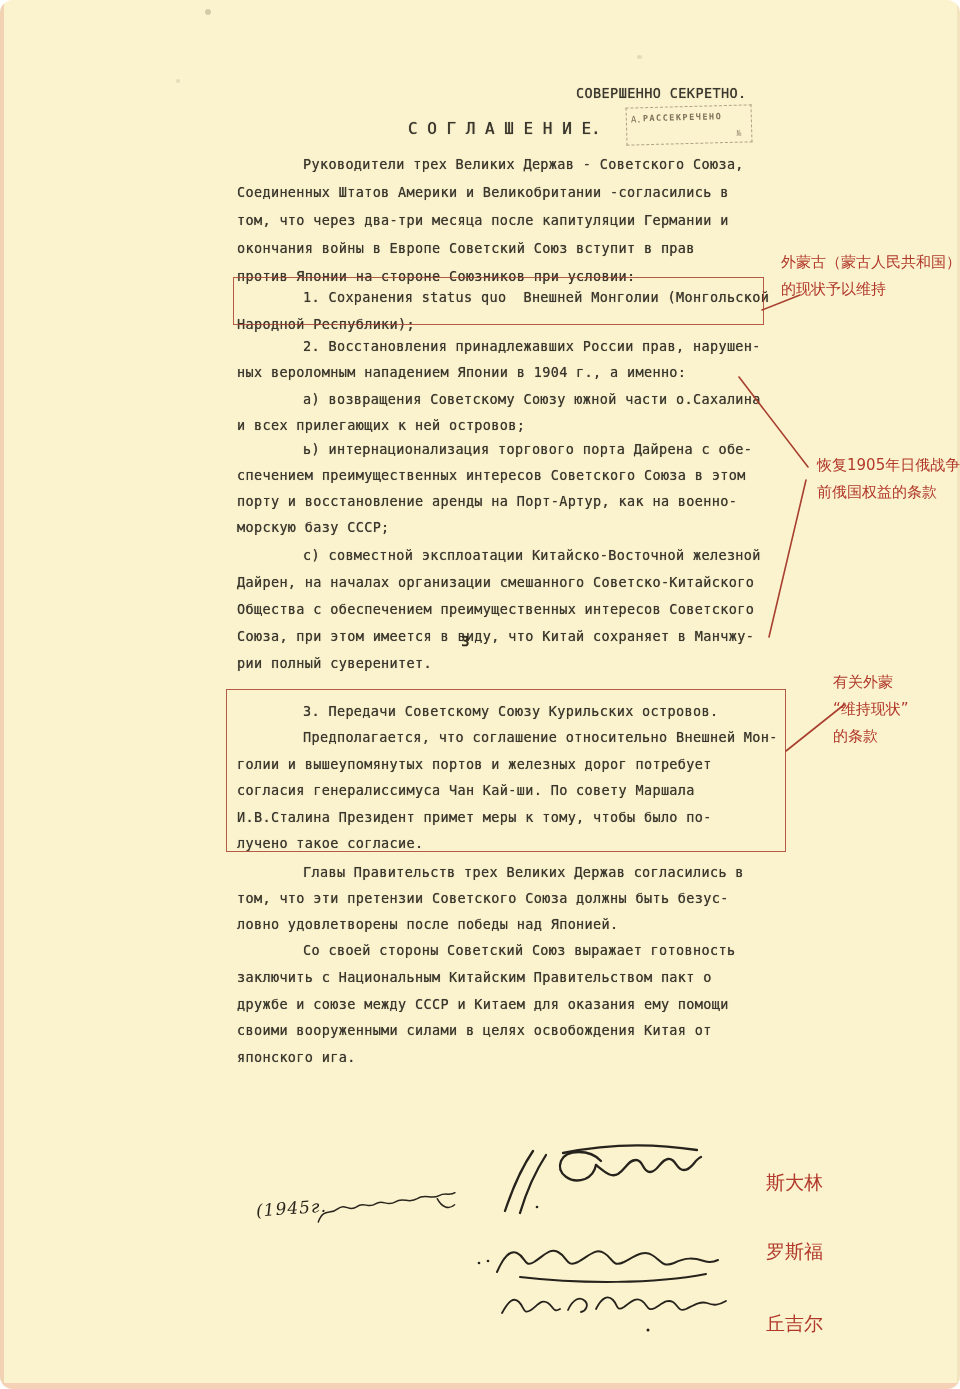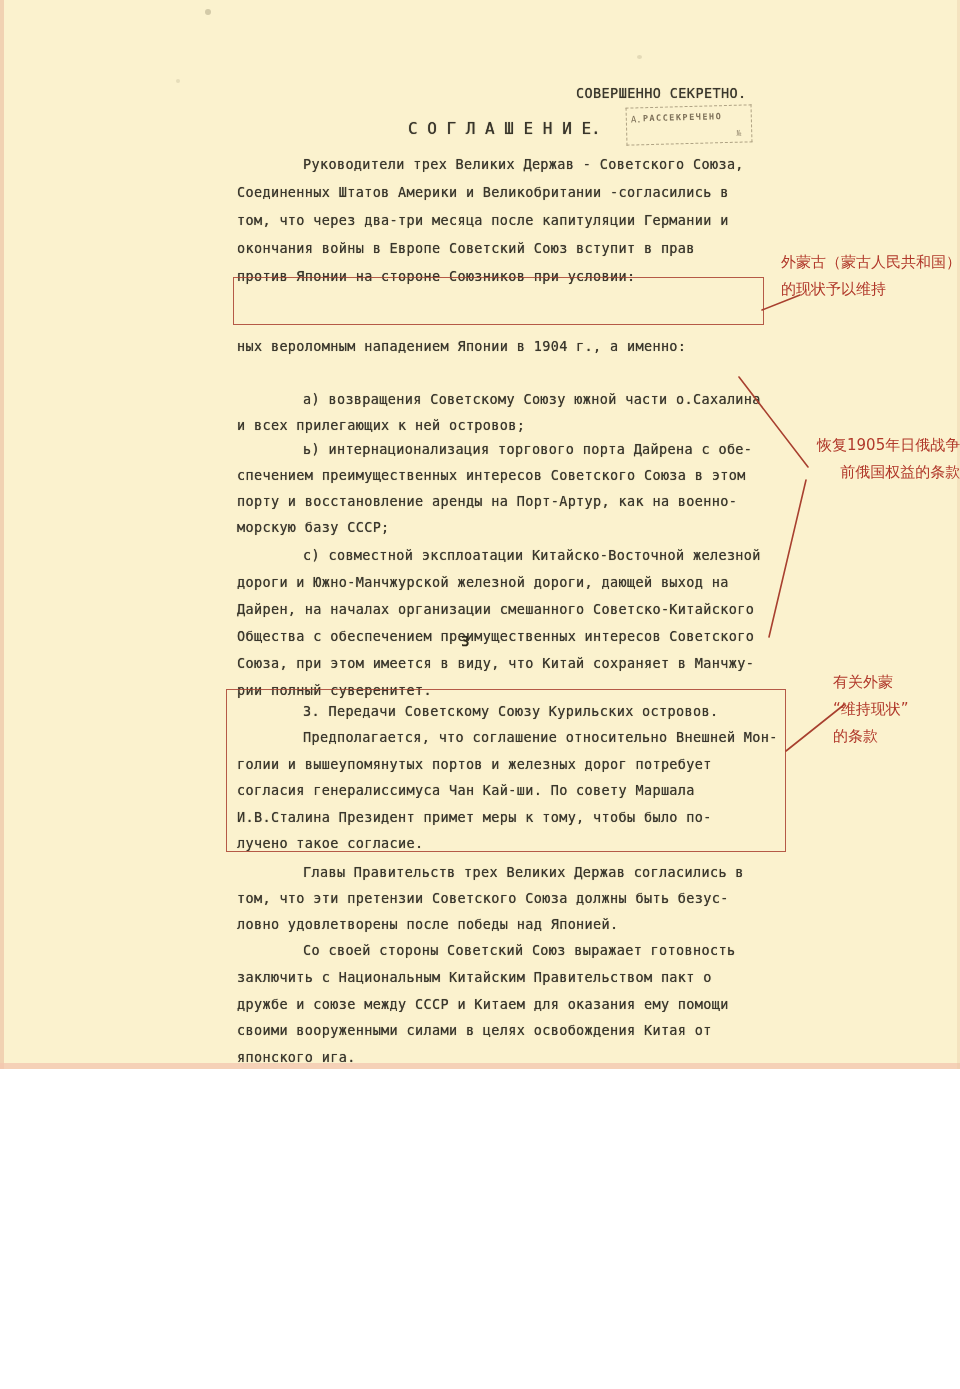--- a/index.html
+++ b/index.html
@@ -1,19 +1,20 @@
 <!DOCTYPE html>
 <html><head>
 <meta charset="utf-8">
 <style>
   html,body{margin:0;padding:0;}
   .paper{
-    position:relative;width:960px;height:1069px;overflow:hidden;
+    position:relative;width:960px;height:1389px;overflow:hidden;
     background:#fbf2ce;
     font-family:"DejaVu Sans Mono","Liberation Mono",monospace;
+    border-radius:13px;
   }
   .edge-left{position:absolute;left:0;top:0;bottom:0;width:4px;background:rgba(228,170,144,.45);}
   .edge-bottom{position:absolute;left:0;right:0;bottom:0;height:6px;background:rgba(243,198,175,.75);}
   .edge-right{position:absolute;right:0;top:0;bottom:0;width:3px;background:rgba(233,200,162,.35);}
   .speck{position:absolute;border-radius:50%;background:rgba(120,110,80,.30);}
   .classification{
     position:absolute;left:576px;top:85px;font-size:13.5px;letter-spacing:.4px;
     color:#3a372c;text-shadow:0 0 .7px rgba(58,55,44,.85);white-space:pre;
   }
   .stamp{
@@ -79,40 +80,44 @@
   <div class="doc-title">С О Г Л А Ш Е Н И Е.</div>
 
   <div class="para" style="top:150px;line-height:28px;">
       <div class="tline ind">Руководители трех Великих Держав - Советского Союза,</div>
       <div class="tline">Соединенных Штатов Америки и Великобритании -согласились в</div>
       <div class="tline">том, что через два-три месяца после капитуляции Германии и</div>
       <div class="tline">окончания войны в Европе Советский Союз вступит в прав</div>
       <div class="tline">против Японии на стороне Союзников при условии:</div>
     </div>
 
+  <div class="para" style="top:284px;line-height:27px;">
+      <div class="tline ind">1. Сохранения status quo  Внешней Монголии (Монгольской</div>
+      <div class="tline">Народной Республики);</div>
+    </div>
 
   <div class="para" style="top:333px;line-height:26px;">
+      <div class="tline ind">2. Восстановления принадлежавших России прав, нарушен-</div>
       <div class="tline">ных вероломным нападением Японии в 1904 г., а именно:</div>
     </div>
 
   <div class="para" style="top:386px;line-height:26px;">
       <div class="tline ind">а) возвращения Советскому Союзу южной части о.Сахалина</div>
       <div class="tline">и всех прилегающих к ней островов;</div>
     </div>
 
   <div class="para" style="top:436px;line-height:26px;">
       <div class="tline ind">ь) интернационализация торгового порта Дайрена с обе-</div>
       <div class="tline">спечением преимущественных интересов Советского Союза в этом</div>
       <div class="tline">порту и восстановление аренды на Порт-Артур, как на военно-</div>
       <div class="tline">морскую базу СССР;</div>
     </div>
 
   <div class="para" style="top:542px;line-height:27px;">
       <div class="tline ind">с) совместной эксплоатации Китайско-Восточной железной</div>
-      <div class="tline">дороги и Южно-Манчжурской железной дороги, дающей выход на</div>
       <div class="tline">Дайрен, на началах организации смешанного Советско-Китайского</div>
       <div class="tline">Общества с обеспечением преимущественных интересов Советского</div>
       <div class="tline">Союза, при этом имеется в виду, что Китай сохраняет в Манчжу-</div>
       <div class="tline">рии полный суверенитет.</div>
     </div>
 
   <div class="para" style="top:698px;line-height:26px;">
       <div class="tline ind">3. Передачи Советскому Союзу Курильских островов.</div>
     </div>
 
@@ -150,21 +155,21 @@
       <path d="M806,480 L769,637"></path>
       <path d="M786,751 L845,704"></path>
     </g>
   </svg>
 
   <div class="cn" style="left:781px;top:249px;">
       <div class="tline">外蒙古（蒙古人民共和国）</div>
       <div class="tline">的现状予以维持</div>
     </div>
 
-  <div class="cn" style="left:817px;top:432px;text-align:right;">
+  <div class="cn" style="left:817px;top:452px;">
       <div class="tline">恢复1905年日俄战争</div>
       <div class="tline">前俄国权益的条款</div>
     </div>
 
   <div class="cn" style="left:833px;top:669px;">
       <div class="tline">有关外蒙</div>
       <div class="tline">“维持现状”</div>
       <div class="tline">的条款</div>
     </div>
 

